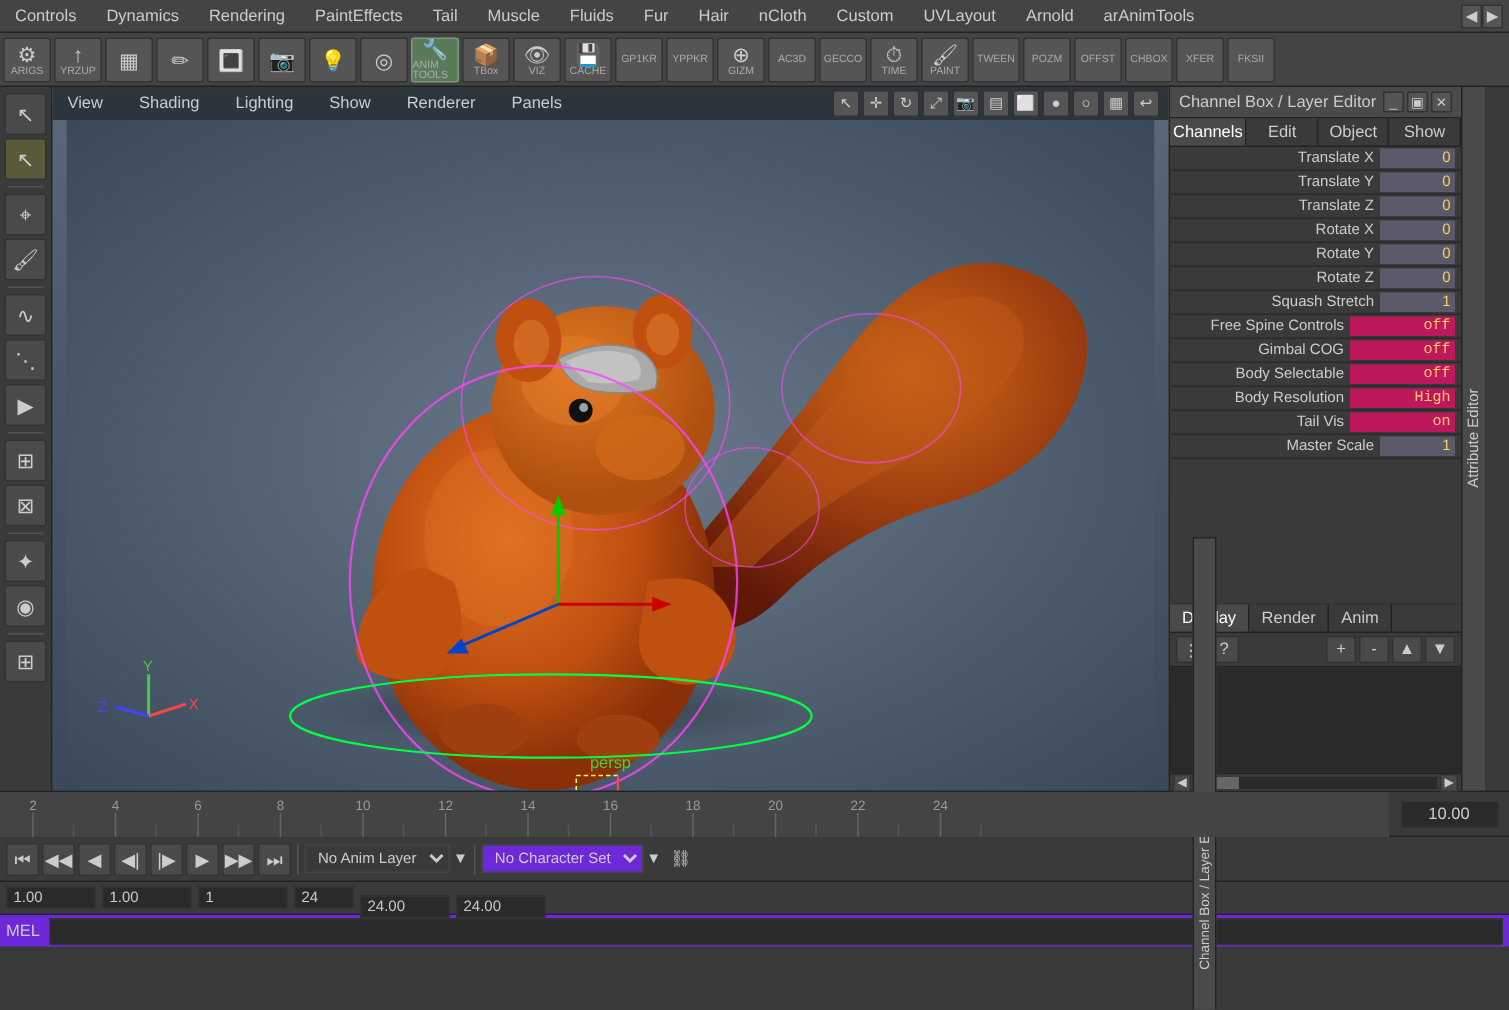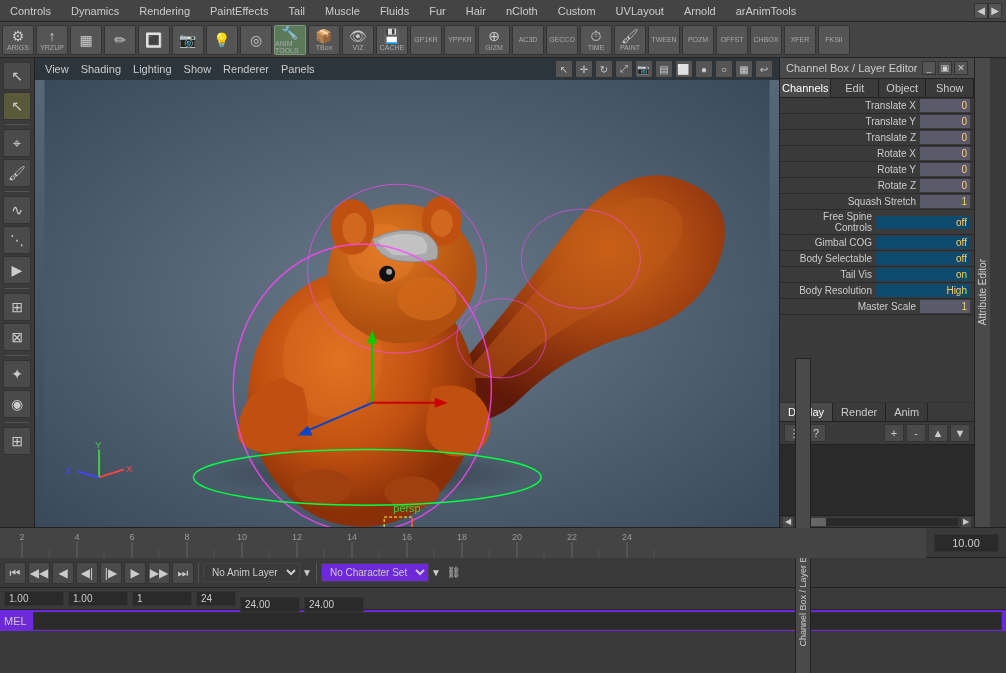--- a/index.html
+++ b/index.html
@@ -21,21 +21,21 @@
     
     #main { display: flex; height: calc(673px - 22px - 36px - 30px - 30px - 22px); }
 
     
     #left-toolbar { width: 35px; background: #3a3a3a; border-right: 1px solid #222; display: flex; flex-direction: column; align-items: center; padding: 4px 2px; gap: 2px; }
     .left-tool { width: 28px; height: 28px; background: #4a4a4a; border: 1px solid #333; border-radius: 2px; cursor: pointer; display: flex; align-items: center; justify-content: center; color: #ccc; font-size: 14px; }
     .left-sep { width: 24px; height: 1px; background: #555; margin: 2px 0; }
 
     
     #viewport { flex: 1; position: relative; background: linear-gradient(180deg, #5a6a7a 0%, #4a5a6a 40%, #3a4a5a 100%); overflow: hidden; }
-    #viewport-toolbar { display: flex; align-items: center; background: rgba(0,0,0,0.5); height: 22px; padding: 0 6px; gap: 4px; }
+    #viewport-toolbar { display: flex; align-items: center; background: rgba(0,0,0,0.5); height: 22px; padding: 0 6px; gap: 16px; }
     .vp-menu { color: #ccc; font-size: 11px; cursor: pointer; padding: 0 4px; }
     .vp-icons { display: flex; gap: 2px; margin-left: auto; }
     .vp-icon { width: 18px; height: 18px; background: #555; border: 1px solid #333; border-radius: 2px; cursor: pointer; display: flex; align-items: center; justify-content: center; font-size: 10px; color: #ccc; }
 
     
     #scene { position: absolute; top: 22px; left: 0; right: 0; bottom: 0; }
     #squirrel-svg { width: 100%; height: 100%; }
 
     
     #right-panel { width: 195px; background: #3a3a3a; border-left: 1px solid #222; display: flex; flex-direction: column; }
@@ -46,21 +46,21 @@
 
     #channel-tabs { display: flex; background: #3a3a3a; border-bottom: 1px solid #222; }
     .ch-tab { flex: 1; text-align: center; padding: 3px 2px; cursor: pointer; color: #ccc; font-size: 11px; border-right: 1px solid #222; }
     .ch-tab.active { background: #4a4a4a; color: #fff; }
 
     #channel-content { flex: 1; overflow-y: auto; background: #3a3a3a; }
     #ctrl-name { background: #4a4a5a; padding: 3px 6px; color: #88aaff; font-size: 11px; border-bottom: 1px solid #222; }
     .channel-row { display: flex; align-items: center; padding: 1px 4px; border-bottom: 1px solid #2a2a2a; }
     .ch-name { flex: 1; color: #ccc; font-size: 10px; text-align: right; padding-right: 4px; }
     .ch-value { width: 50px; background: #5a5a6a; border: none; color: #ffcc66; font-size: 10px; padding: 1px 3px; text-align: right; }
-    .ch-value-text { width: 94px; background: #0c4a6e; border: none; color: #ffcc66; font-size: 10px; padding: 1px 3px; text-align: right; }
+    .ch-value-text { width: 70px; background: #be185d; border: none; color: #ffcc66; font-size: 10px; padding: 1px 3px; text-align: right; font-family: Liberation Mono, monospace; }
 
     #layers-section { border-top: 1px solid #333; }
     #layers-tabs { display: flex; background: #3a3a3a; border-bottom: 1px solid #222; }
     .layer-tab { padding: 3px 8px; cursor: pointer; color: #ccc; font-size: 11px; border-right: 1px solid #222; }
     .layer-tab.active { background: #4a4a4a; color: #fff; }
     .layer-tool { width: 20px; height: 18px; background: #4a4a4a; border: 1px solid #333; cursor: pointer; display: flex; align-items: center; justify-content: center; font-size: 11px; color: #ccc; }
     #layers-content { height: 70px; background: #2a2a2a; }
     #layers-scrollbar { height: 12px; background: #3a3a3a; border-top: 1px solid #222; display: flex; align-items: center; padding: 0 2px; }
     .scroll-arrow { width: 12px; height: 12px; background: #4a4a4a; border: 1px solid #333; cursor: pointer; display: flex; align-items: center; justify-content: center; font-size: 8px; color: #ccc; }
     .scroll-track { flex: 1; height: 8px; background: #2a2a2a; margin: 0 2px; }
@@ -413,26 +413,26 @@
       </div>
       <div class="channel-row">
         <span class="ch-name">Gimbal COG</span>
         <input class="ch-value-text" value="off" readonly="" style="">
       </div>
       <div class="channel-row">
         <span class="ch-name">Body Selectable</span>
         <input class="ch-value-text" value="off" readonly="" style="">
       </div>
       <div class="channel-row">
+        <span class="ch-name">Body Resolution</span>
+        <input class="ch-value-text" value="High" readonly="" style="">
+      </div>
+      <div class="channel-row">
         <span class="ch-name">Tail Vis</span>
         <input class="ch-value-text" value="on" readonly="" style="">
-      </div>
-      <div class="channel-row">
-        <span class="ch-name">Body Resolution</span>
-        <input class="ch-value-text" value="High" readonly="" style="">
       </div>
       <div class="channel-row">
         <span class="ch-name">Master Scale</span>
         <input class="ch-value" value="1" readonly="" style="">
       </div>
     </div>
 
     <div id="layers-section">
       <div id="layers-tabs">
         <div class="layer-tab active">Display</div>

